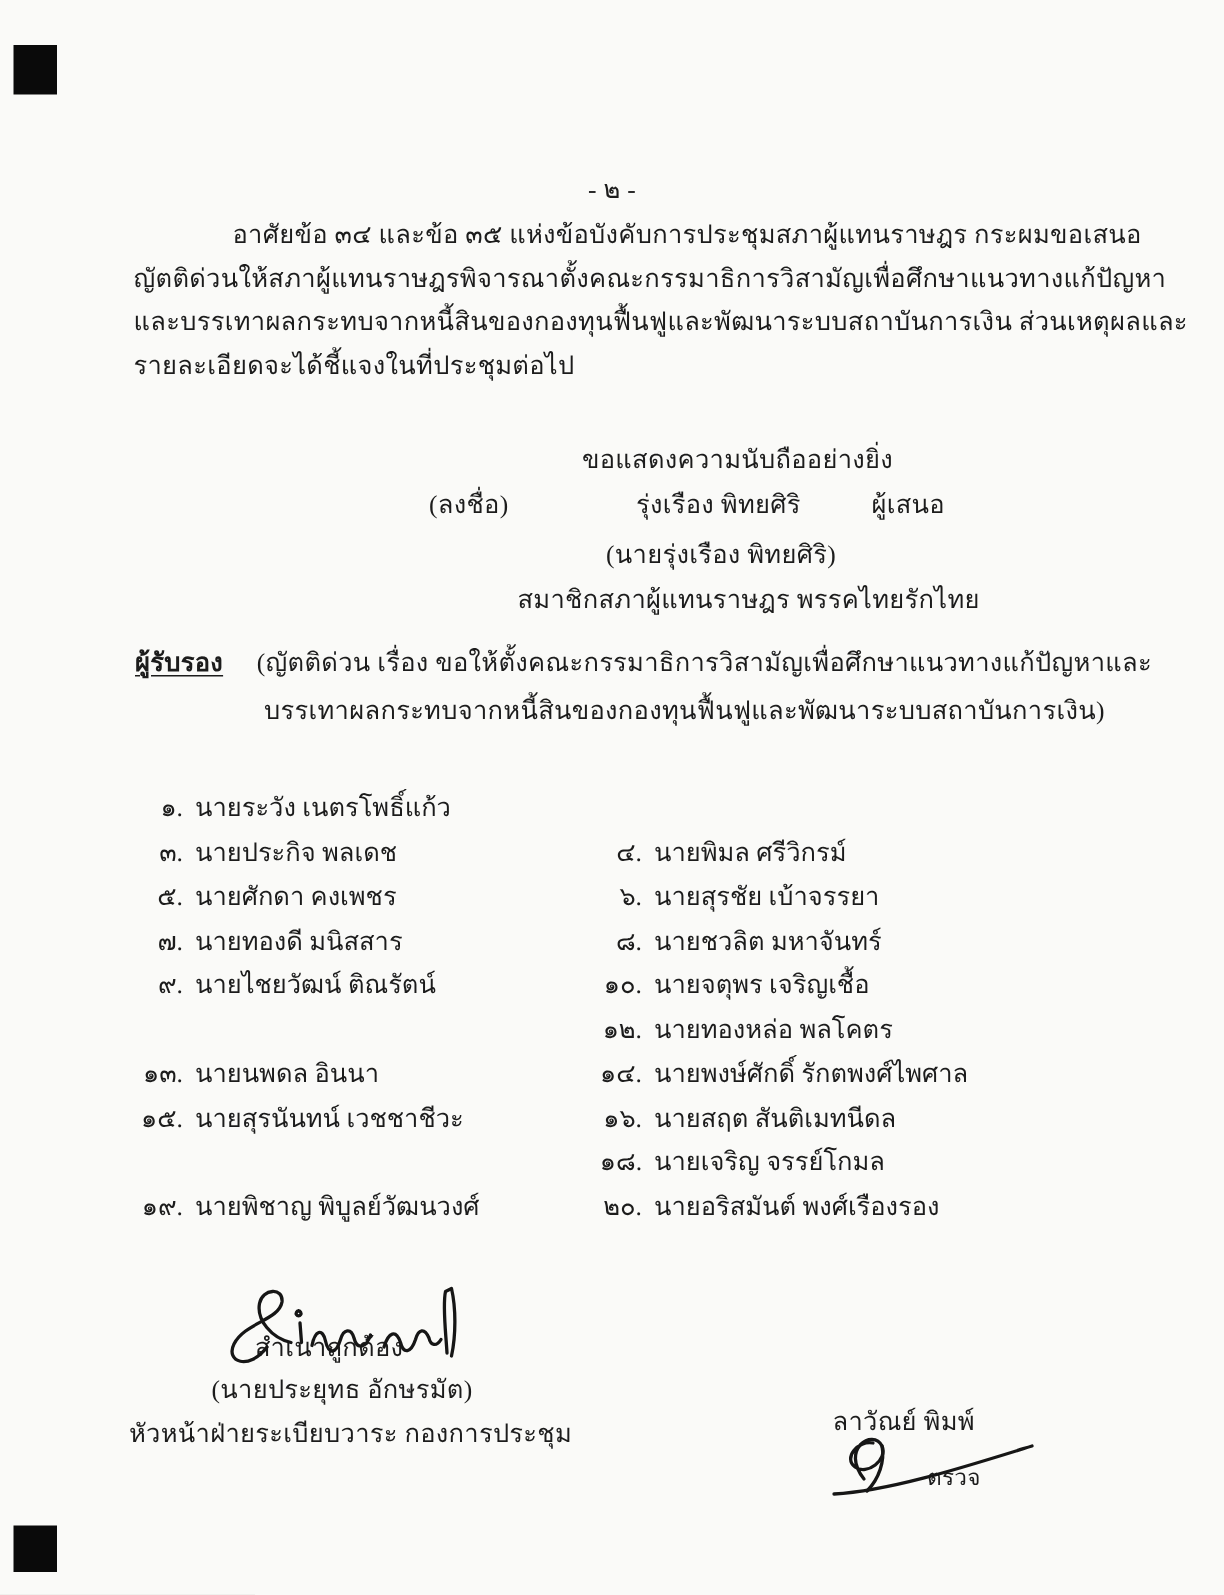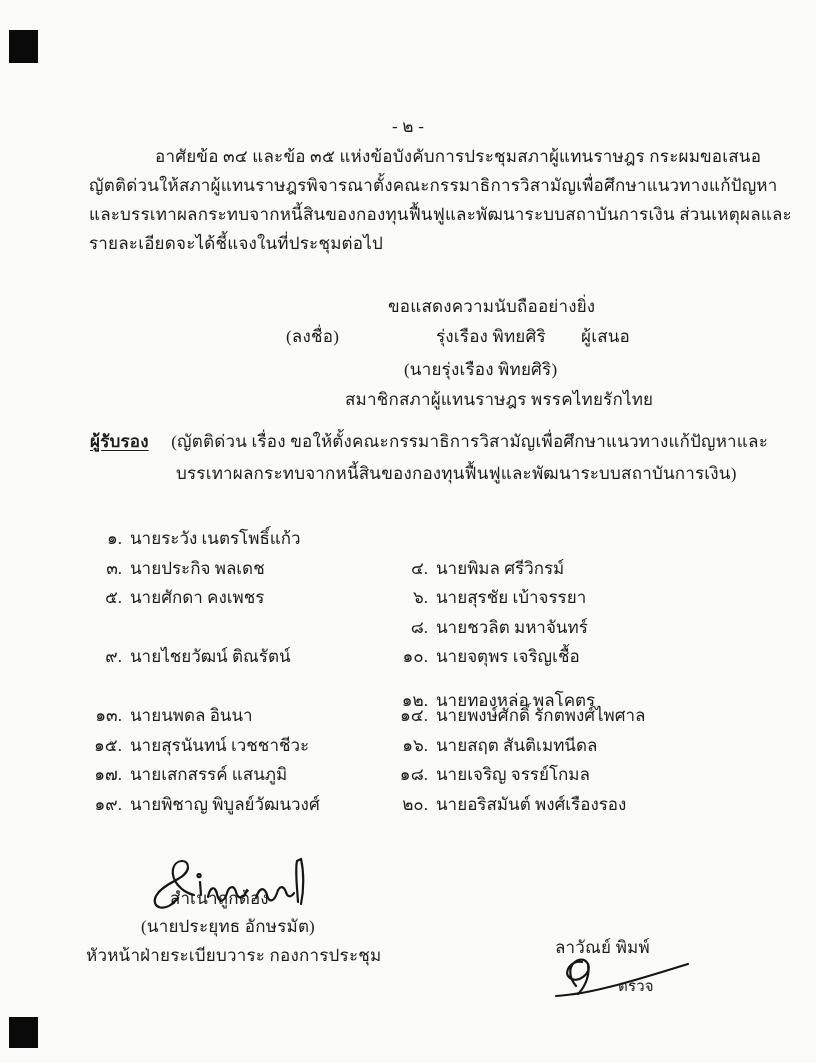--- a/index.html
+++ b/index.html
@@ -61,45 +61,45 @@
 
   <div class="t center" style="top:115px;">- ๒ -</div>
 
   <div class="t" style="left:155px;top:145px;">อาศัยข้อ ๓๔ และข้อ ๓๕ แห่งข้อบังคับการประชุมสภาผู้แทนราษฎร กระผมขอเสนอ</div>
   <div class="t" style="left:89px;top:174px;">ญัตติด่วนให้สภาผู้แทนราษฎรพิจารณาตั้งคณะกรรมาธิการวิสามัญเพื่อศึกษาแนวทางแก้ปัญหา</div>
   <div class="t" style="left:89px;top:203px;">และบรรเทาผลกระทบจากหนี้สินของกองทุนฟื้นฟูและพัฒนาระบบสถาบันการเงิน ส่วนเหตุผลและ</div>
   <div class="t" style="left:89px;top:232px;">รายละเอียดจะได้ชี้แจงในที่ประชุมต่อไป</div>
 
   <div class="t" style="left:388px;top:295px;">ขอแสดงความนับถืออย่างยิ่ง</div>
   <div class="t" style="left:286px;top:325px;">(ลงชื่อ)</div>
-  <div class="t" style="left:424px;top:325px;margin-left:12px;">รุ่งเรือง พิทยศิริ</div>
+  <div class="t" style="left:424px;top:325px;">รุ่งเรือง พิทยศิริ</div>
   <div class="t" style="left:581px;top:325px;">ผู้เสนอ</div>
   <div class="t" style="left:404px;top:358px;">(นายรุ่งเรือง พิทยศิริ)</div>
   <div class="t" style="left:345px;top:388px;">สมาชิกสภาผู้แทนราษฎร พรรคไทยรักไทย</div>
 
   <div class="t" style="left:90px;top:430px;">
     <span class="heading-underline">ผู้รับรอง</span>
     <span style="margin-left:18px;">(ญัตติด่วน เรื่อง ขอให้ตั้งคณะกรรมาธิการวิสามัญเพื่อศึกษาแนวทางแก้ปัญหาและ</span>
   </div>
   <div class="t" style="left:176px;top:462px;">บรรเทาผลกระทบจากหนี้สินของกองทุนฟื้นฟูและพัฒนาระบบสถาบันการเงิน)</div>
 
   <div class="name-row" style="left:84px;top:524px;"><span class="name-no">๑.</span><span class="name-nm">นายระวัง เนตรโพธิ์แก้ว</span></div>
   <div class="name-row" style="left:84px;top:554px;"><span class="name-no">๓.</span><span class="name-nm">นายประกิจ พลเดช</span></div>
   <div class="name-row" style="left:84px;top:583px;"><span class="name-no">๕.</span><span class="name-nm">นายศักดา คงเพชร</span></div>
+  <div class="name-row" style="left:84px;top:613px;"><span class="name-no">๗.</span><span class="name-nm">นายทองดี มนิสสาร</span></div>
   <div class="name-row" style="left:84px;top:642px;"><span class="name-no">๙.</span><span class="name-nm">นายไชยวัฒน์ ติณรัตน์</span></div>
   <div class="name-row" style="left:84px;top:701px;"><span class="name-no">๑๓.</span><span class="name-nm">นายนพดล อินนา</span></div>
   <div class="name-row" style="left:84px;top:731px;"><span class="name-no">๑๕.</span><span class="name-nm">นายสุรนันทน์ เวชชาชีวะ</span></div>
-  <div class="name-row" style="left:84px;top:760px;"><span class="name-no">๑๗.</span><span class="name-nm">นายเสกสรรค์ แสนภูมิ</span></div>
   <div class="name-row" style="left:84px;top:790px;"><span class="name-no">๑๙.</span><span class="name-nm">นายพิชาญ พิบูลย์วัฒนวงศ์</span></div>
 
   <div class="name-row" style="left:390px;top:554px;"><span class="name-no">๔.</span><span class="name-nm">นายพิมล ศรีวิกรม์</span></div>
   <div class="name-row" style="left:390px;top:583px;"><span class="name-no">๖.</span><span class="name-nm">นายสุรชัย เบ้าจรรยา</span></div>
   <div class="name-row" style="left:390px;top:613px;"><span class="name-no">๘.</span><span class="name-nm">นายชวลิต มหาจันทร์</span></div>
   <div class="name-row" style="left:390px;top:642px;"><span class="name-no">๑๐.</span><span class="name-nm">นายจตุพร เจริญเชื้อ</span></div>
-  <div class="name-row" style="left:390px;top:672px;margin-top:14px;"><span class="name-no">๑๒.</span><span class="name-nm">นายทองหล่อ พลโคตร</span></div>
+  <div class="name-row" style="left:390px;top:672px;"><span class="name-no">๑๒.</span><span class="name-nm">นายทองหล่อ พลโคตร</span></div>
   <div class="name-row" style="left:390px;top:701px;"><span class="name-no">๑๔.</span><span class="name-nm">นายพงษ์ศักดิ์ รักตพงศ์ไพศาล</span></div>
   <div class="name-row" style="left:390px;top:731px;"><span class="name-no">๑๖.</span><span class="name-nm">นายสฤต สันติเมทนีดล</span></div>
   <div class="name-row" style="left:390px;top:760px;"><span class="name-no">๑๘.</span><span class="name-nm">นายเจริญ จรรย์โกมล</span></div>
   <div class="name-row" style="left:390px;top:790px;"><span class="name-no">๒๐.</span><span class="name-nm">นายอริสมันต์ พงศ์เรืองรอง</span></div>
 
   <div class="t" style="left:170px;top:851px;margin-top:36px;">สำเนาถูกต้อง</div>
 
   <svg class="sig" style="position:absolute;left:148px;top:856px;" width="170" height="64" viewBox="0 0 170 64">
     <path d="M30,42 C18,58 2,52 8,40 C15,26 38,24 40,12 C41,2 27,3 25,13 C23,24 33,36 46,39"></path>
     <path d="M52,26 l1,13"></path>

